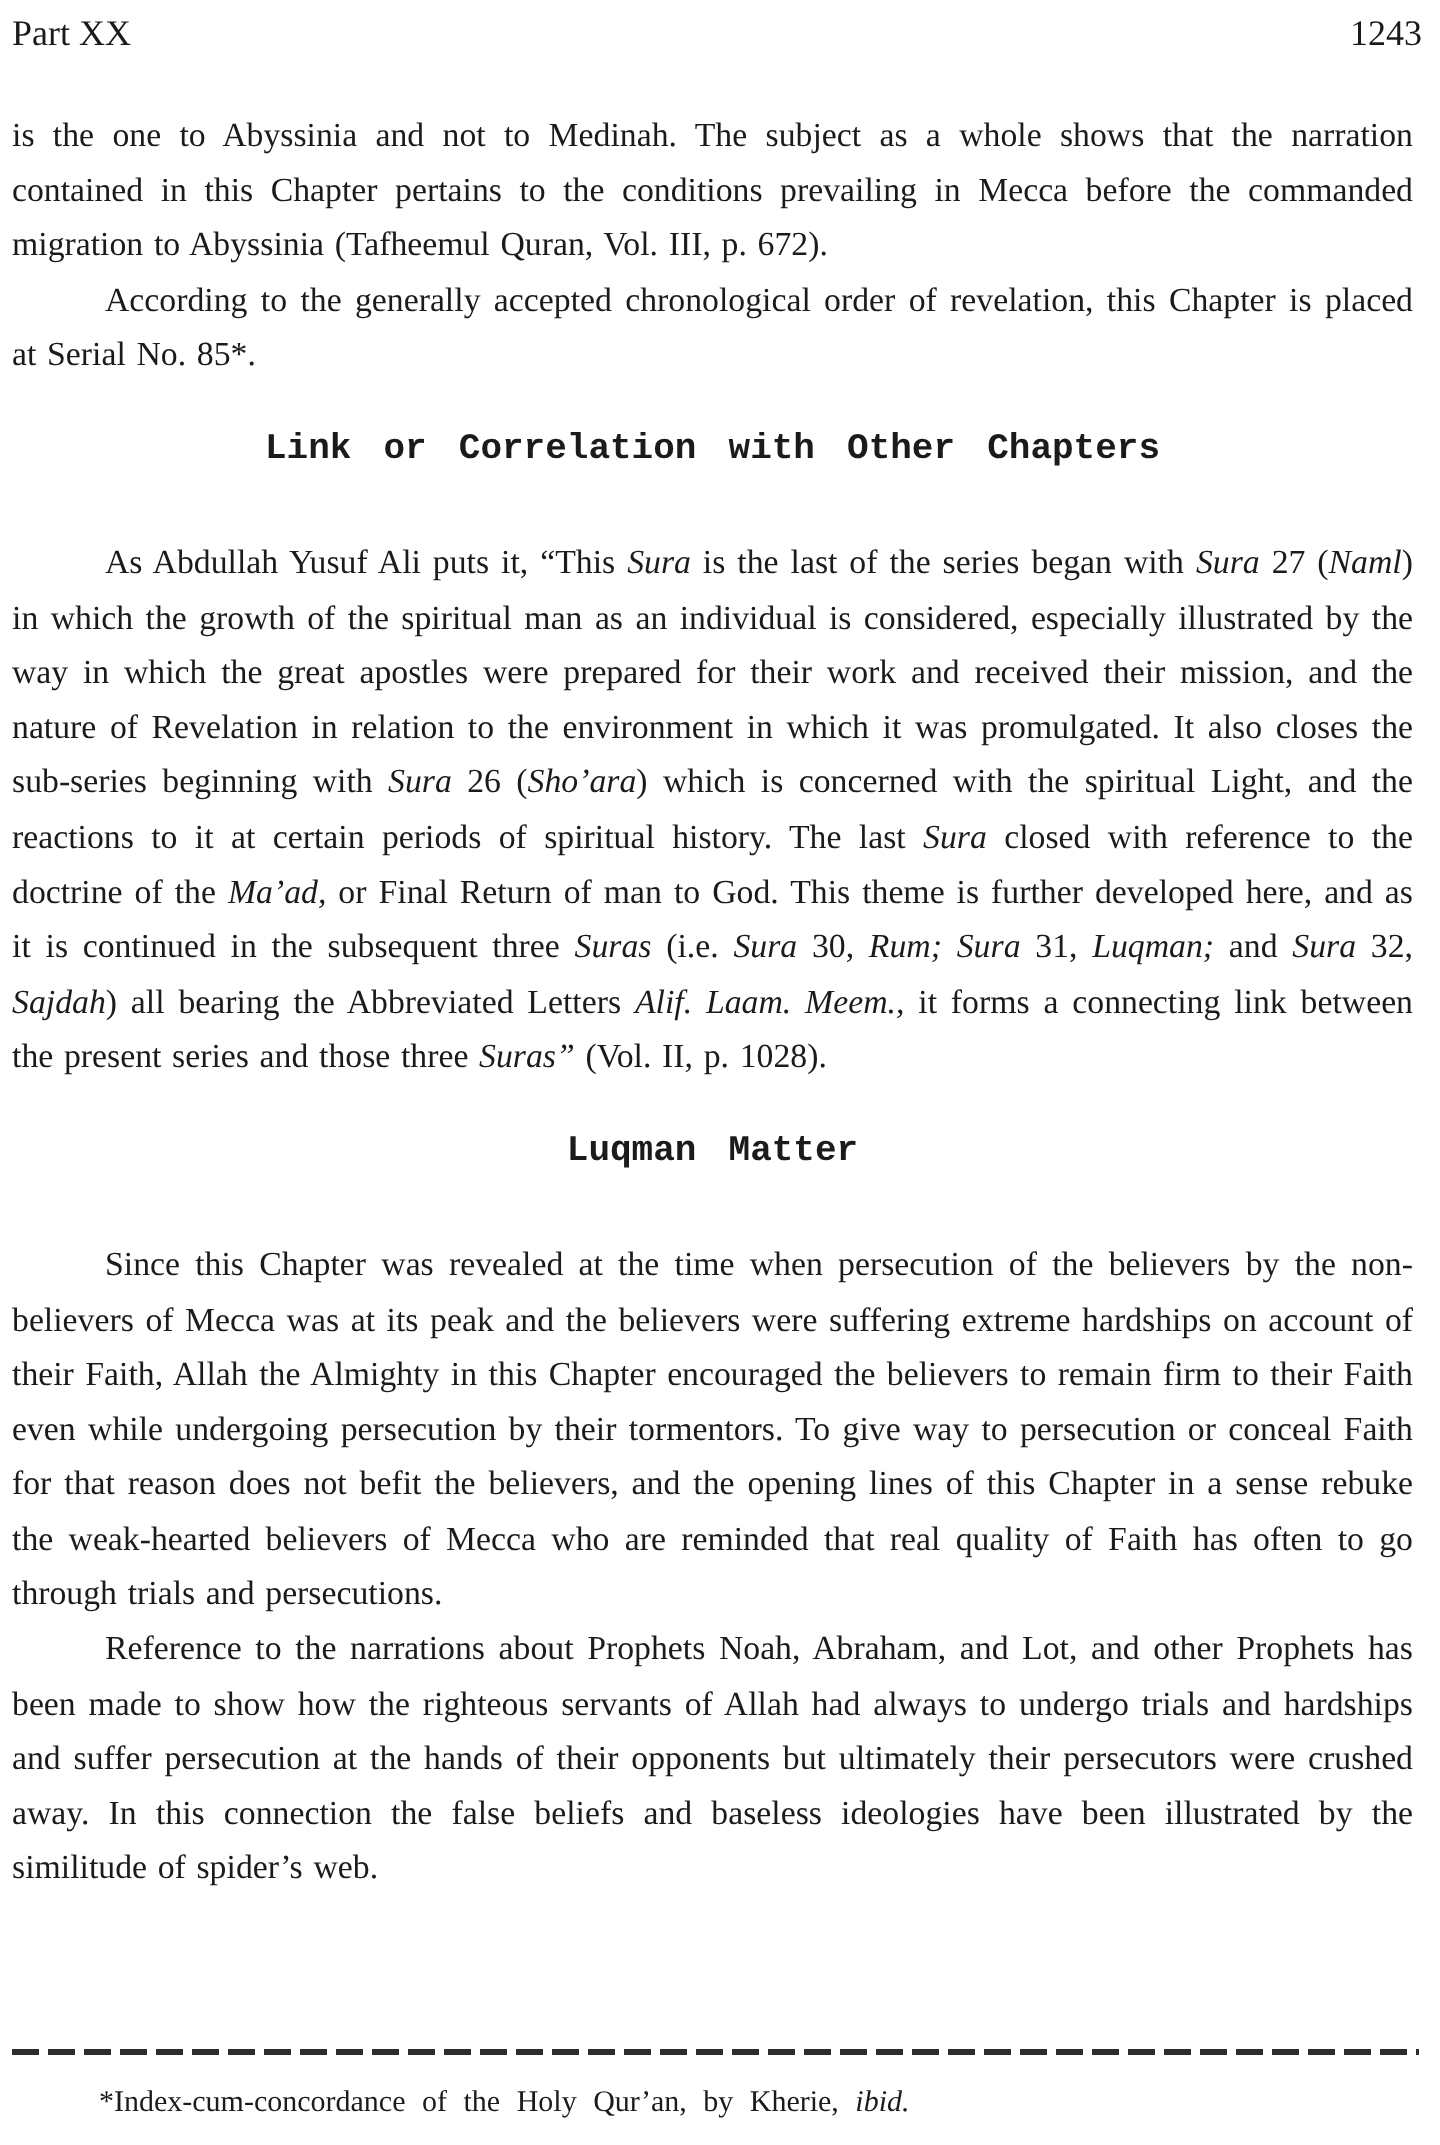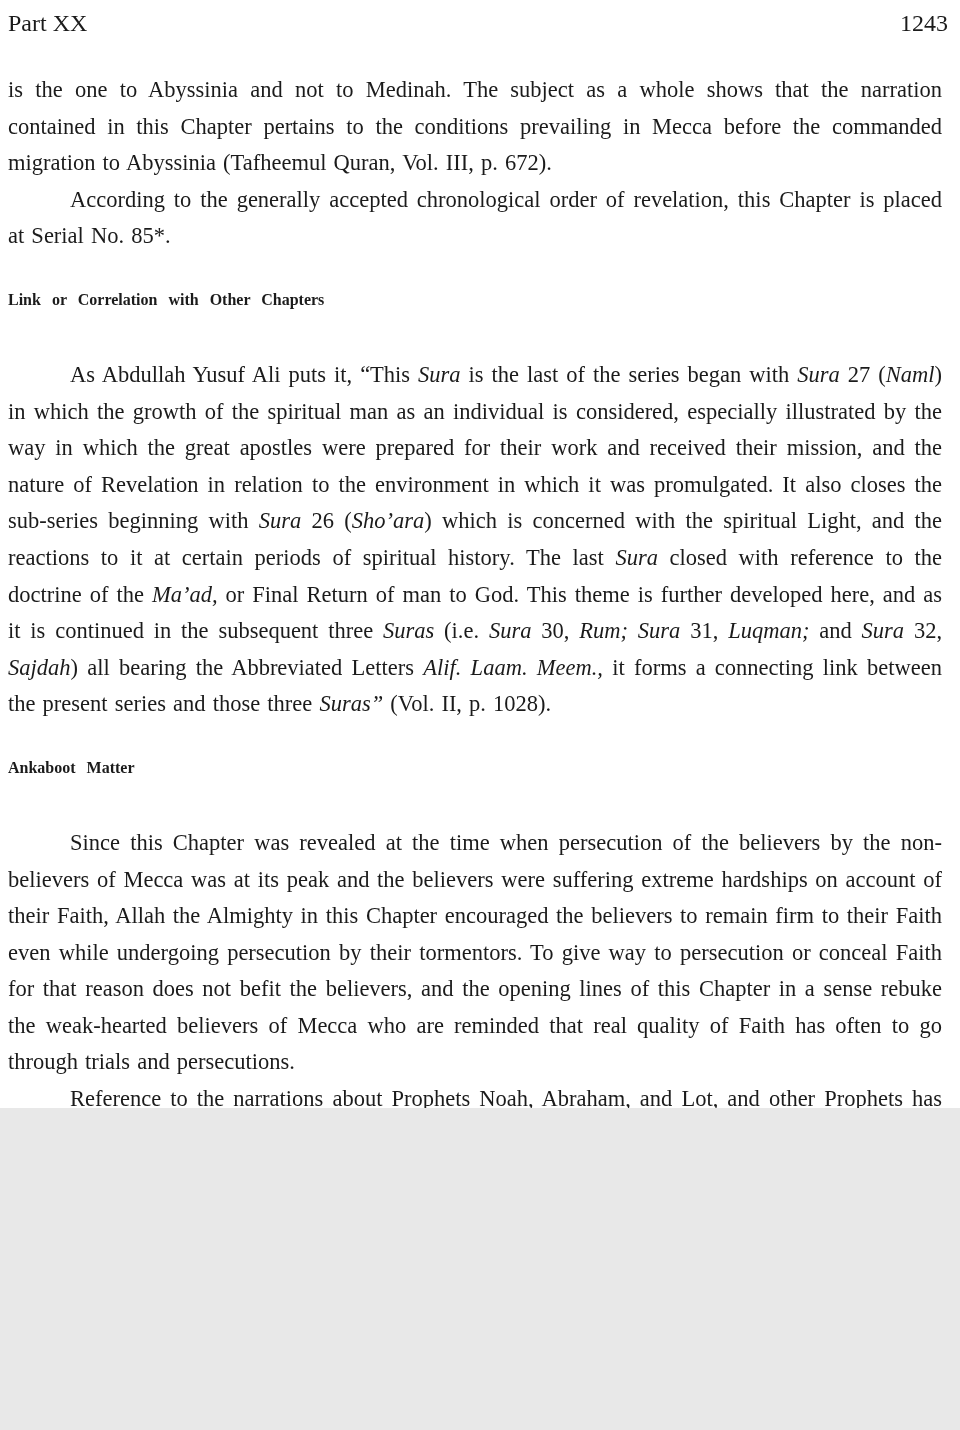--- a/index.html
+++ b/index.html
@@ -3,21 +3,21 @@
 <meta charset="utf-8">
 <style>
   html, body {
     margin: 0;
     padding: 0;
     background: #e8e8e8;
   }
   .page {
     position: relative;
     width: 960px;
-    height: 1108px;
+    height: 1430px;
     margin: 0 auto;
     background: #ffffff;
     color: #1b1b1b;
     font-family: "Liberation Serif", serif;
     overflow: hidden;
     box-sizing: border-box;
   }
   .page-header {
     display: flex;
     justify-content: space-between;
@@ -38,26 +38,27 @@
     text-align: justify;
   }
   .content p.paragraph {
     margin: 0;
     word-spacing: 1.5px;
   }
   .content p.indent {
     text-indent: 62px;
   }
   .content h2.heading {
-    font-size: 16px;
+    font-size: 24px;
     line-height: 30px;
     font-weight: bold;
-    text-align: left;
+    text-align: center;
     word-spacing: 7px;
     margin: 30px 0 42px 0;
+    font-family: Liberation Mono, monospace;
   }
   .it {
     font-style: italic;
   }
   .footer {
     position: absolute;
     left: 8px;
     right: 14px;
     top: 1366px;
   }
@@ -81,19 +82,23 @@
   <div class="page-header">
     <span>Part XX</span>
     <span>1243</span>
   </div>
 
   <div class="content">
       <p class="paragraph"><span>is the one to Abyssinia and not to Medinah. The subject as a whole shows that the narration contained in this Chapter pertains to the conditions prevailing in Mecca before the commanded migration to Abyssinia (Tafheemul Quran, Vol. III, p. 672).</span></p>
       <p class="paragraph indent"><span>According to the generally accepted chronological order of revelation, this Chapter is placed at Serial No. 85*.</span></p>
       <h2 class="heading"><span>Link or Correlation with Other Chapters</span></h2>
       <p class="paragraph indent"><span>As Abdullah Yusuf Ali puts it, “This </span><span class="it">Sura</span><span> is the last of the series began with </span><span class="it">Sura</span><span> 27 (</span><span class="it">Naml</span><span>) in which the growth of the spiritual man as an individual is considered, especially illustrated by the way in which the great apostles were prepared for their work and received their mission, and the nature of Revelation in relation to the environment in which it was promulgated. It also closes the sub-series beginning with </span><span class="it">Sura</span><span> 26 (</span><span class="it">Sho’ara</span><span>) which is concerned with the spiritual Light, and the reactions to it at certain periods of spiritual history. The last </span><span class="it">Sura</span><span> closed with reference to the doctrine of the </span><span class="it">Ma’ad,</span><span> or Final Return of man to God. This theme is further developed here, and as it is continued in the subsequent three </span><span class="it">Suras</span><span> (i.e. </span><span class="it">Sura</span><span> 30, </span><span class="it">Rum;</span><span> </span><span class="it">Sura</span><span> 31, </span><span class="it">Luqman;</span><span> and </span><span class="it">Sura</span><span> 32, </span><span class="it">Sajdah</span><span>) all bearing the Abbreviated Letters </span><span class="it">Alif. Laam. Meem.,</span><span> it forms a connecting link between the present series and those three </span><span class="it">Suras”</span><span> (Vol. II, p. 1028).</span></p>
-      <h2 class="heading"><span>Ankaboot Matter</span></h2>
+      <h2 class="heading"><span>Luqman Matter</span></h2>
       <p class="paragraph indent"><span>Since this Chapter was revealed at the time when persecution of the believers by the non-believers of Mecca was at its peak and the believers were suffering extreme hardships on account of their Faith, Allah the Almighty in this Chapter encouraged the believers to remain firm to their Faith even while undergoing persecution by their tormentors. To give way to persecution or conceal Faith for that reason does not befit the believers, and the opening lines of this Chapter in a sense rebuke the weak-hearted believers of Mecca who are reminded that real quality of Faith has often to go through trials and persecutions.</span></p>
       <p class="paragraph indent"><span>Reference to the narrations about Prophets Noah, Abraham, and Lot, and other Prophets has been made to show how the righteous servants of Allah had always to undergo trials and hardships and suffer persecution at the hands of their opponents but ultimately their persecutors were crushed away. In this connection the false beliefs and baseless ideologies have been illustrated by the similitude of spider’s web.</span></p>
     </div>
 
+  <div class="footer">
+    <div class="separator"></div>
+    <p class="footnote"><span>*Index-cum-concordance of the Holy Qur’an, by Kherie, </span><span class="it">ibid.</span></p>
+  </div>
 
 </div>
 
 </body></html>

